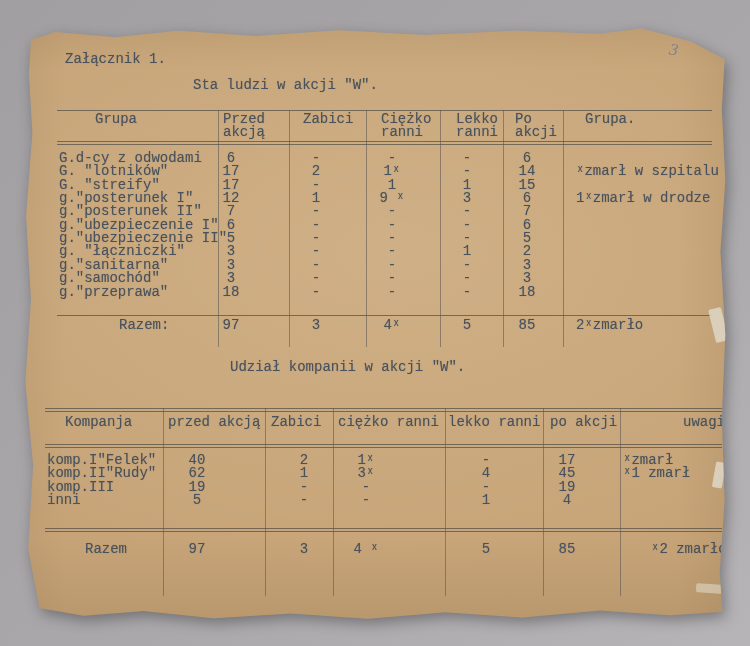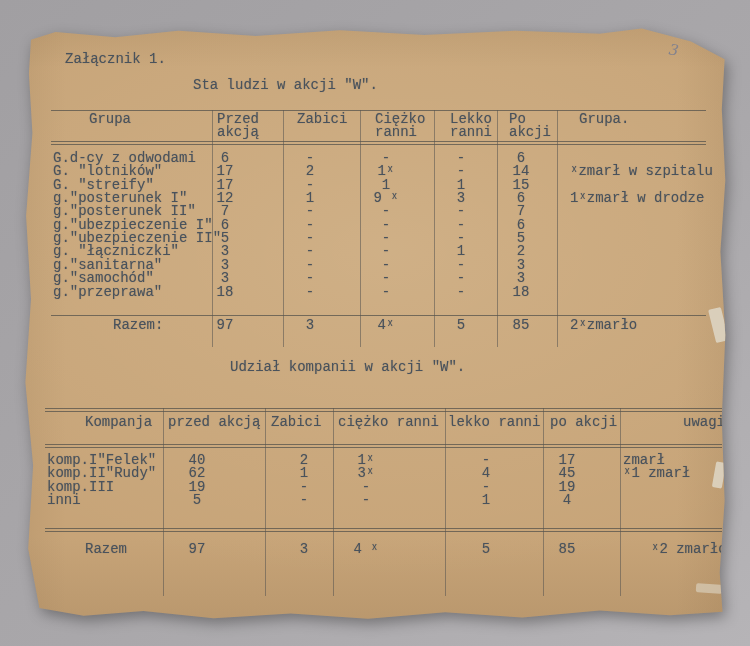--- a/index.html
+++ b/index.html
@@ -49,21 +49,21 @@
 <body>
 
 <div class="scene">
   <div class="paper-wrap">
     <div class="paper">
 
       <div class="abs tw" style="left:41px;top:27px;">Załącznik 1.</div>
 
       <div class="abs tw" style="left:169px;top:53px;">Sta ludzi w akcji "W".</div>
 
-      <div id="t1" class="ttable" style="left: 27px; top: 84px; width: 655px; height: 237px;">
+      <div id="t1" class="ttable" style="left: 33px; top: 84px; width: 655px; height: 237px;">
           <div class="hline" style="top: 0px; left: 0px; width: 655px;"></div>
           <div class="hline" style="top: 31px; left: 0px; width: 655px;"></div>
           <div class="hline" style="top: 34px; left: 0px; width: 655px;"></div>
           <div class="hline" style="top: 205px; left: 0px; width: 655px;"></div>
           <div class="vline" style="left: 161px; top: 0px; height: 237px;"></div>
           <div class="vline" style="left: 232px; top: 0px; height: 237px;"></div>
           <div class="vline" style="left: 309px; top: 0px; height: 237px;"></div>
           <div class="vline" style="left: 383px; top: 0px; height: 237px;"></div>
           <div class="vline" style="left: 446px; top: 0px; height: 237px;"></div>
           <div class="vline" style="left: 506px; top: 0px; height: 237px;"></div>
@@ -163,34 +163,34 @@
           <div class="hline" style="top: 36px; left: 0px; width: 677px;"></div>
           <div class="hline" style="top: 39px; left: 0px; width: 677px;"></div>
           <div class="hline" style="top: 120px; left: 0px; width: 677px;"></div>
           <div class="hline" style="top: 123px; left: 0px; width: 677px;"></div>
           <div class="vline" style="left: 118px; top: 0px; height: 188px;"></div>
           <div class="vline" style="left: 220px; top: 0px; height: 188px;"></div>
           <div class="vline" style="left: 288px; top: 0px; height: 188px;"></div>
           <div class="vline" style="left: 400px; top: 0px; height: 188px;"></div>
           <div class="vline" style="left: 498px; top: 0px; height: 188px;"></div>
           <div class="vline" style="left: 575px; top: 0px; height: 188px;"></div>
-          <div class="tw cell" style="left: 20px; top: 8px; margin-left: 20px;">Kompanja</div>
+          <div class="tw cell" style="left: 20px; top: 8px;">Kompanja</div>
           <div class="tw cell" style="left: 123px; top: 8px;">przed akcją</div>
           <div class="tw cell" style="left: 226px; top: 8px;">Zabici</div>
           <div class="tw cell" style="left: 293px; top: 8px;">ciężko ranni</div>
           <div class="tw cell" style="left: 403px; top: 8px;">lekko ranni</div>
           <div class="tw cell" style="left: 505px; top: 8px;">po akcji</div>
           <div class="tw cell" style="left: 638px; top: 8px;">uwagi</div>
           <div class="tw cell" style="top: 46px; left: 2px;">komp.I"Felek"</div>
           <div class="tw cell" style="top: 46px; left: 152px; transform: translateX(-50%);">40</div>
           <div class="tw cell" style="top: 46px; left: 259px; transform: translateX(-50%);">2</div>
           <div class="tw cell" style="top: 46px; left: 321px; transform: translateX(-50%);">1ˣ</div>
           <div class="tw cell" style="top: 46px; left: 441px; transform: translateX(-50%);">-</div>
           <div class="tw cell" style="top: 46px; left: 522px; transform: translateX(-50%);">17</div>
-          <div class="tw cell" style="top: 46px; left: 578px;">zmarł</div>
+          <div class="tw cell" style="top: 46px; left: 578px;">ˣzmarł</div>
           <div class="tw cell" style="top: 59.35px; left: 2px;">komp.II"Rudy"</div>
           <div class="tw cell" style="top: 59.35px; left: 152px; transform: translateX(-50%);">62</div>
           <div class="tw cell" style="top: 59.35px; left: 259px; transform: translateX(-50%);">1</div>
           <div class="tw cell" style="top: 59.35px; left: 321px; transform: translateX(-50%);">3ˣ</div>
           <div class="tw cell" style="top: 59.35px; left: 441px; transform: translateX(-50%);">4</div>
           <div class="tw cell" style="top: 59.35px; left: 522px; transform: translateX(-50%);">45</div>
           <div class="tw cell" style="top: 59.35px; left: 578px;">ˣ1 zmarł</div>
           <div class="tw cell" style="top: 72.7px; left: 2px;">komp.III</div>
           <div class="tw cell" style="top: 72.7px; left: 152px; transform: translateX(-50%);">19</div>
           <div class="tw cell" style="top: 72.7px; left: 259px; transform: translateX(-50%);">-</div>

